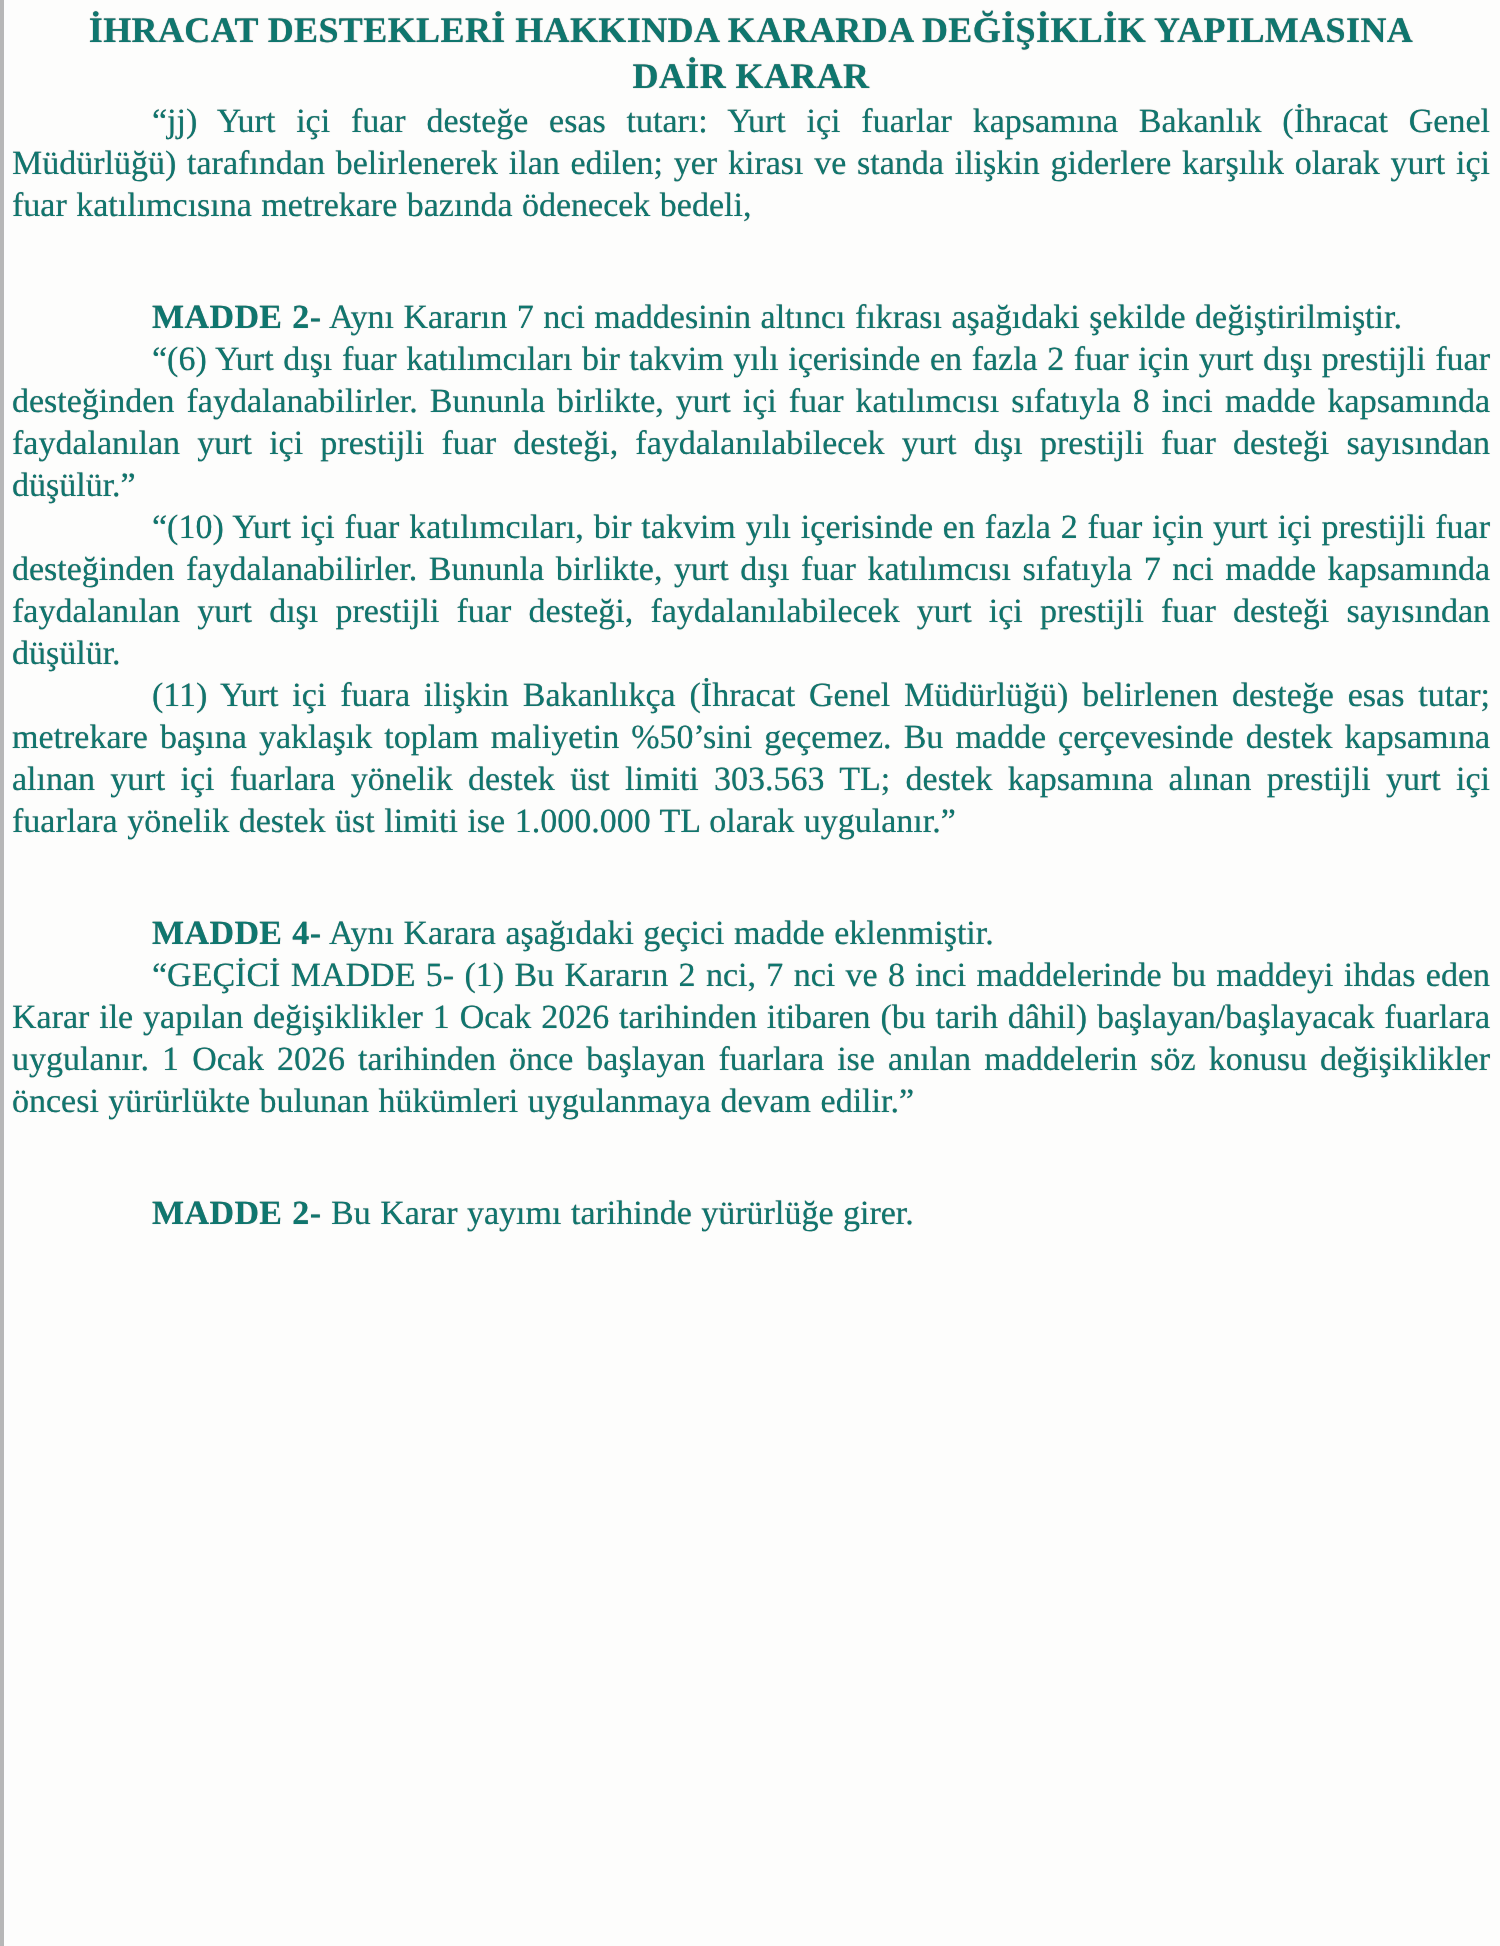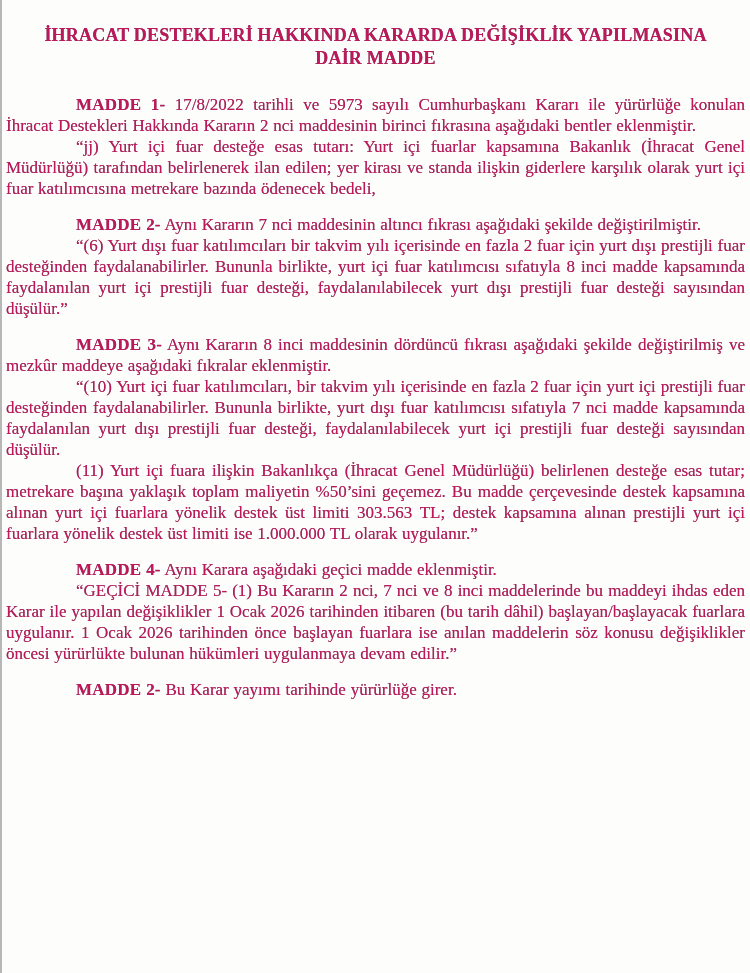--- a/index.html
+++ b/index.html
@@ -7,23 +7,23 @@
     margin: 0;
     padding: 0;
     background: #fdfdfc;
   }
   .page {
     position: relative;
     width: 750px;
     height: 973px;
     box-sizing: border-box;
     background: #fdfdfc;
-    color: #be185d;
+    color: #0f766e;
     font-family: "Liberation Serif", "DejaVu Serif", serif;
-    padding: 20px 5px 0 6px;
+    padding: 0 5px 0 6px;
     overflow: hidden;
   }
   
   .scan-edge {
     position: absolute;
     left: 0;
     top: 0;
     width: 2px;
     height: 100%;
     background: #7d7d7d;
@@ -47,42 +47,40 @@
     line-height: 21px;
     text-align: justify;
     text-indent: 70px;
     text-shadow: 0 0 0.4px rgba(0,0,0,0.5);
     word-spacing: 0.5px;
   }
   .para b {
     letter-spacing: 0.2px;
   }
   
-  .para.section-gap { margin-top: 15px; }
+  .para.section-gap { margin-top: 35px; }
   
   .para[data-name="madde-6"] { margin-top: 25px; }
   
   .para[data-name="madde-1"] { margin-top: 24px; }
 </style>
 </head>
 <body>
 
 <div class="page" data-name="document-page">
   <div class="scan-edge" data-name="scan-edge-artifact"></div>
 
   <h1 class="doc-title" data-name="document-title">
     <span data-name="document-title-line1">İHRACAT DESTEKLERİ HAKKINDA KARARDA DEĞİŞİKLİK YAPILMASINA</span><br>
-    <span data-name="document-title-line2">DAİR MADDE</span>
+    <span data-name="document-title-line2">DAİR KARAR</span>
   </h1>
 
   <div class="body-text" id="paragraphs" data-name="document-body">
-      <p class="para section-gap" data-name="madde-1"><b data-name="madde-1-number">MADDE 1-</b> 17/8/2022 tarihli ve 5973 sayılı Cumhurbaşkanı Kararı ile yürürlüğe konulan İhracat Destekleri Hakkında Kararın 2 nci maddesinin birinci fıkrasına aşağıdaki bentler eklenmiştir.</p>
       <p class="para" data-name="bent-jj">“jj) Yurt içi fuar desteğe esas tutarı: Yurt içi fuarlar kapsamına Bakanlık (İhracat Genel Müdürlüğü) tarafından belirlenerek ilan edilen; yer kirası ve standa ilişkin giderlere karşılık olarak yurt içi fuar katılımcısına metrekare bazında ödenecek bedeli,</p>
       <p class="para section-gap" data-name="madde-2"><b data-name="madde-2-number">MADDE 2-</b> Aynı Kararın 7 nci maddesinin altıncı fıkrası aşağıdaki şekilde değiştirilmiştir.</p>
       <p class="para" data-name="fikra-6">“(6) Yurt dışı fuar katılımcıları bir takvim yılı içerisinde en fazla 2 fuar için yurt dışı prestijli fuar desteğinden faydalanabilirler. Bununla birlikte, yurt içi fuar katılımcısı sıfatıyla 8 inci madde kapsamında faydalanılan yurt içi prestijli fuar desteği, faydalanılabilecek yurt dışı prestijli fuar desteği sayısından düşülür.”</p>
-      <p class="para section-gap" data-name="madde-3"><b data-name="madde-3-number">MADDE 3-</b> Aynı Kararın 8 inci maddesinin dördüncü fıkrası aşağıdaki şekilde değiştirilmiş ve mezkûr maddeye aşağıdaki fıkralar eklenmiştir.</p>
       <p class="para" data-name="fikra-10">“(10) Yurt içi fuar katılımcıları, bir takvim yılı içerisinde en fazla 2 fuar için yurt içi prestijli fuar desteğinden faydalanabilirler. Bununla birlikte, yurt dışı fuar katılımcısı sıfatıyla 7 nci madde kapsamında faydalanılan yurt dışı prestijli fuar desteği, faydalanılabilecek yurt içi prestijli fuar desteği sayısından düşülür.</p>
       <p class="para" data-name="fikra-11">(11) Yurt içi fuara ilişkin Bakanlıkça (İhracat Genel Müdürlüğü) belirlenen desteğe esas tutar; metrekare başına yaklaşık toplam maliyetin %50’sini geçemez. Bu madde çerçevesinde destek kapsamına alınan yurt içi fuarlara yönelik destek üst limiti 303.563 TL; destek kapsamına alınan prestijli yurt içi fuarlara yönelik destek üst limiti ise 1.000.000 TL olarak uygulanır.”</p>
       <p class="para section-gap" data-name="madde-4"><b data-name="madde-4-number">MADDE 4-</b> Aynı Karara aşağıdaki geçici madde eklenmiştir.</p>
       <p class="para" data-name="gecici-madde-5">“GEÇİCİ MADDE 5- (1) Bu Kararın 2 nci, 7 nci ve 8 inci maddelerinde bu maddeyi ihdas eden Karar ile yapılan değişiklikler 1 Ocak 2026 tarihinden itibaren (bu tarih dâhil) başlayan/başlayacak fuarlara uygulanır. 1 Ocak 2026 tarihinden önce başlayan fuarlara ise anılan maddelerin söz konusu değişiklikler öncesi yürürlükte bulunan hükümleri uygulanmaya devam edilir.”</p>
       <p class="para section-gap" data-name="madde-5"><b data-name="madde-5-number">MADDE 2-</b> Bu Karar yayımı tarihinde yürürlüğe girer.</p>
     </div>
 </div>
 
 </body></html>

